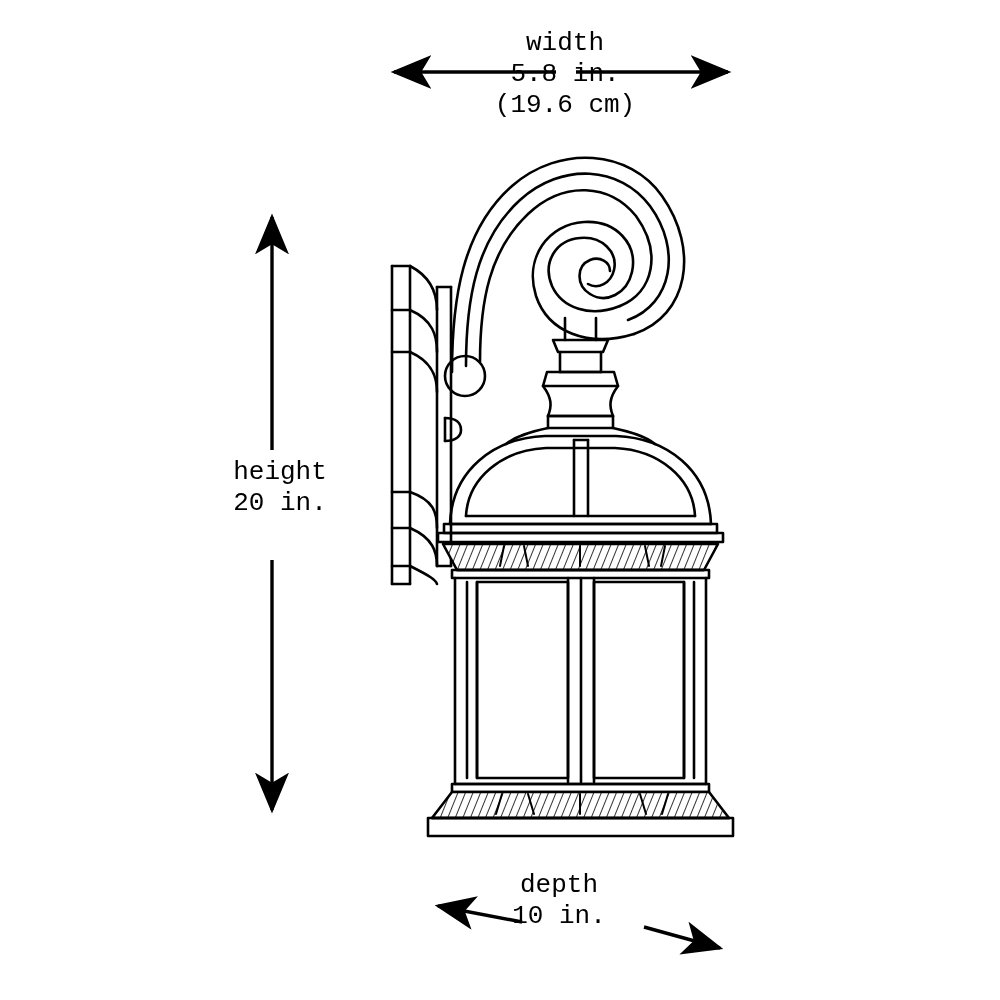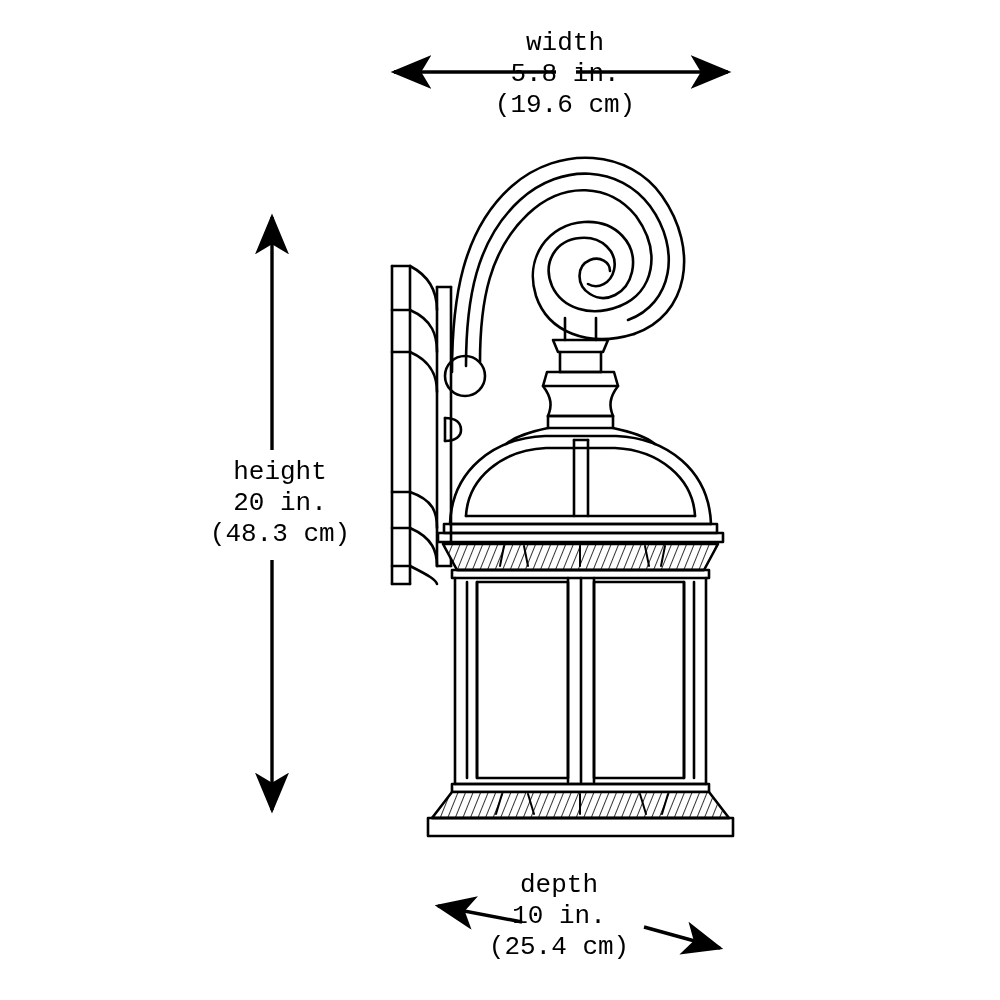--- a/index.html
+++ b/index.html
@@ -228,22 +228,20 @@
 
   <div class="dimtext" id="width-label">
     <span>width</span>
     <span>5.8 in.</span>
     <span>(19.6 cm)</span>
   </div>
 
   <div class="dimtext" id="height-label">
     <span>height</span>
     <span>20 in.</span>
-    <span>(48.3 cm)</span>
   </div>
 
   <div class="dimtext" id="depth-label">
     <span>depth</span>
     <span>10 in.</span>
-    <span>(25.4 cm)</span>
   </div>
 
 </div>
 
 </body></html>

